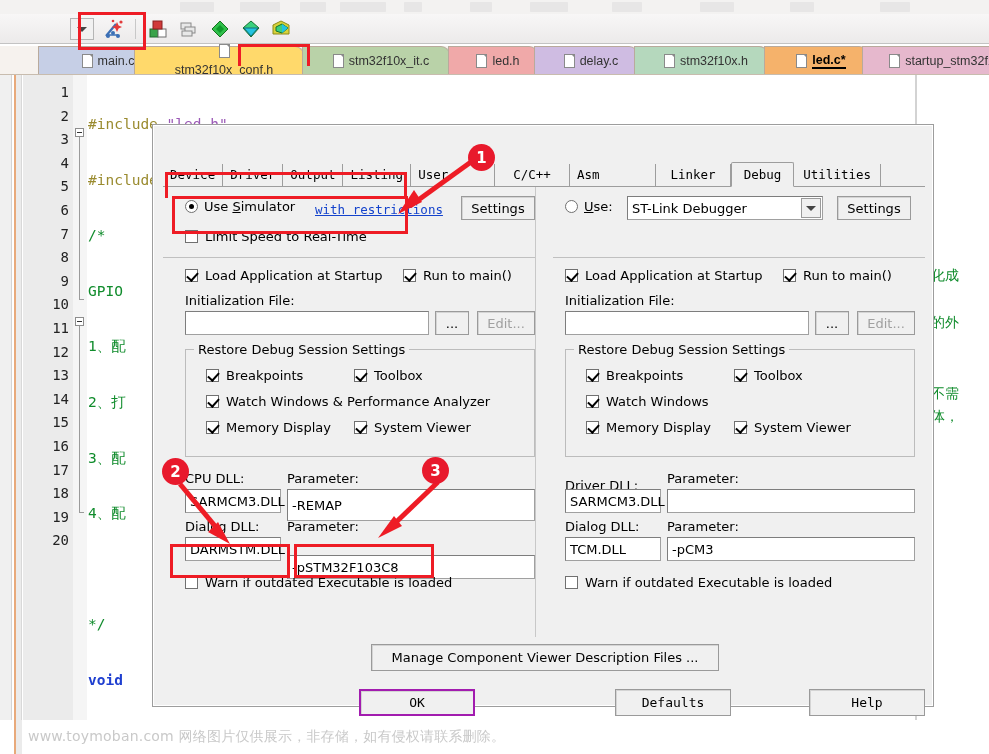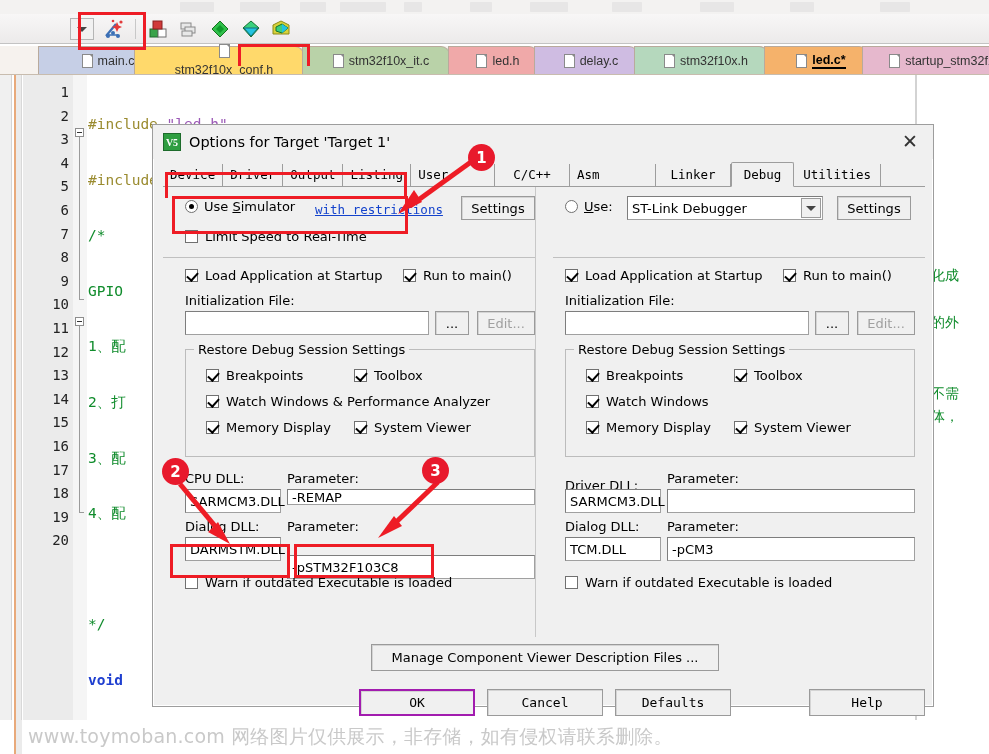--- a/index.html
+++ b/index.html
@@ -107,21 +107,21 @@
     overflow:hidden;
   }
   #rightcomments div { height:23.6px; line-height:23.6px; }
   #rightrule{position:absolute;right:72px;top:0;width:2px;height:646px;background:#d3d3d3;}
 
   
   #watermark {
     position:absolute; left:0; top:720px; width:989px; height:34px;
     background:#ffffff;
     font-family:"DejaVu Sans",sans-serif;
-    font-size:19px; color:#c9c9c9;
+    font-size:14px; color:#c9c9c9;
     display:flex; align-items:center; padding-left:6px;
     letter-spacing:.2px;
   }
   #wm-left-edge{position:absolute;left:14px;top:0;width:8px;height:34px;background:#ebebeb;border-left:2px solid #e8a97a;}
 
   
   #dialog {
     position:absolute; left:152px; top:124px; width:782px; height:583px;
     background:#f0f0f0;
     border:1px solid #9d9d9d;
@@ -422,25 +422,20 @@
   </div>
 
   <div id="watermark">
     <div id="wm-left-edge"></div>
     <span style="margin-left:22px;">www.toymoban.com 网络图片仅供展示，非存储，如有侵权请联系删除。</span>
   </div>
 </div>
 
 <div id="dialog">
 
-  <div id="dlg-title">
-    <span id="dlg-logo">V5</span>
-    <span id="dlg-title-text">Options for Target 'Target 1'</span>
-    <span id="dlg-close">✕</span>
-  </div>
 
   <div id="tabstrip">
     <div class="dtab">Device</div>
     <div class="dtab">Driver</div>
     <div class="dtab">Output</div>
     <div class="dtab">Listing</div>
     <div class="dtab" style="padding-right:46px;">User</div>
     <div class="dtab" style="padding:2px 18px 3px 18px;">C/C++</div>
     <div class="dtab" style="padding-right:56px;">Asm</div>
     <div class="dtab" style="padding:2px 14px 3px 14px;">Linker</div>
@@ -502,21 +497,21 @@
         </div>
         <div class="chkrow" style="left:168px; top:70px;">
           <span class="check on"></span>
           <span class="lbl-txt">System Viewer</span>
         </div>
       </div>
 
       <div class="field-lbl" style="left:22px; top:284px;">CPU DLL:</div>
       <div class="field-lbl" style="left:124px; top:284px;">Parameter:</div>
       <div class="tbox" style="left:22px; top:302px; width:96px; height:24px;">SARMCM3.DLL</div>
-      <div class="tbox" style="left:124px; top:302px; width:248px; height:16px;">-REMAP</div>
+      <div class="tbox" style="left:124px; top:302px; width:248px; height:32px;">-REMAP</div>
 
       <div class="field-lbl" style="left:22px; top:332px;">Dialog DLL:</div>
       <div class="field-lbl" style="left:124px; top:332px;">Parameter:</div>
       <div class="tbox" style="left:22px; top:350px; width:96px; height:24px;">DARMSTM.DLL</div>
       <div class="tbox" style="left:124px; top:350px; width:248px; height:24px;margin-top:18px;">-pSTM32F103C8</div>
 
       <div class="chkrow" style="left:22px; top:388px;">
         <span class="check"></span>
         <span class="lbl-txt">Warn if outdated Executable is loaded</span>
       </div>
@@ -590,21 +585,20 @@
         <span class="check"></span>
         <span class="lbl-txt">Warn if outdated Executable is loaded</span>
       </div>
     </div>
   </div>
 
   <div id="dlg-footer">
     <div class="btn" style="position:absolute;left:218px;top:-3px;width:348px;height:27px;">Manage Component Viewer Description Files ...</div>
 
     <div class="btn mono default" style="position:absolute;left:206px;top:42px;width:116px;height:27px;">OK</div>
-    <div class="btn mono" style="position:absolute;left:334px;top:42px;width:116px;height:27px;">Cancel</div>
     <div class="btn mono" style="position:absolute;left:462px;top:42px;width:116px;height:27px;">Defaults</div>
     <div class="btn mono" style="position:absolute;left:656px;top:42px;width:116px;height:27px;">Help</div>
   </div>
 </div>
 
 <div class="ann-rect" style="left:172px; top:196px; width:236px; height:38px;"></div>
 <div class="ann-rect" style="left:165px; top:172px; width:242px; height:26px; border-bottom:none;"></div>
 
 <div class="ann-rect" style="left:170px; top:544px; width:120px; height:34px;"></div>
 <div class="ann-rect" style="left:294px; top:544px; width:140px; height:34px;"></div>

